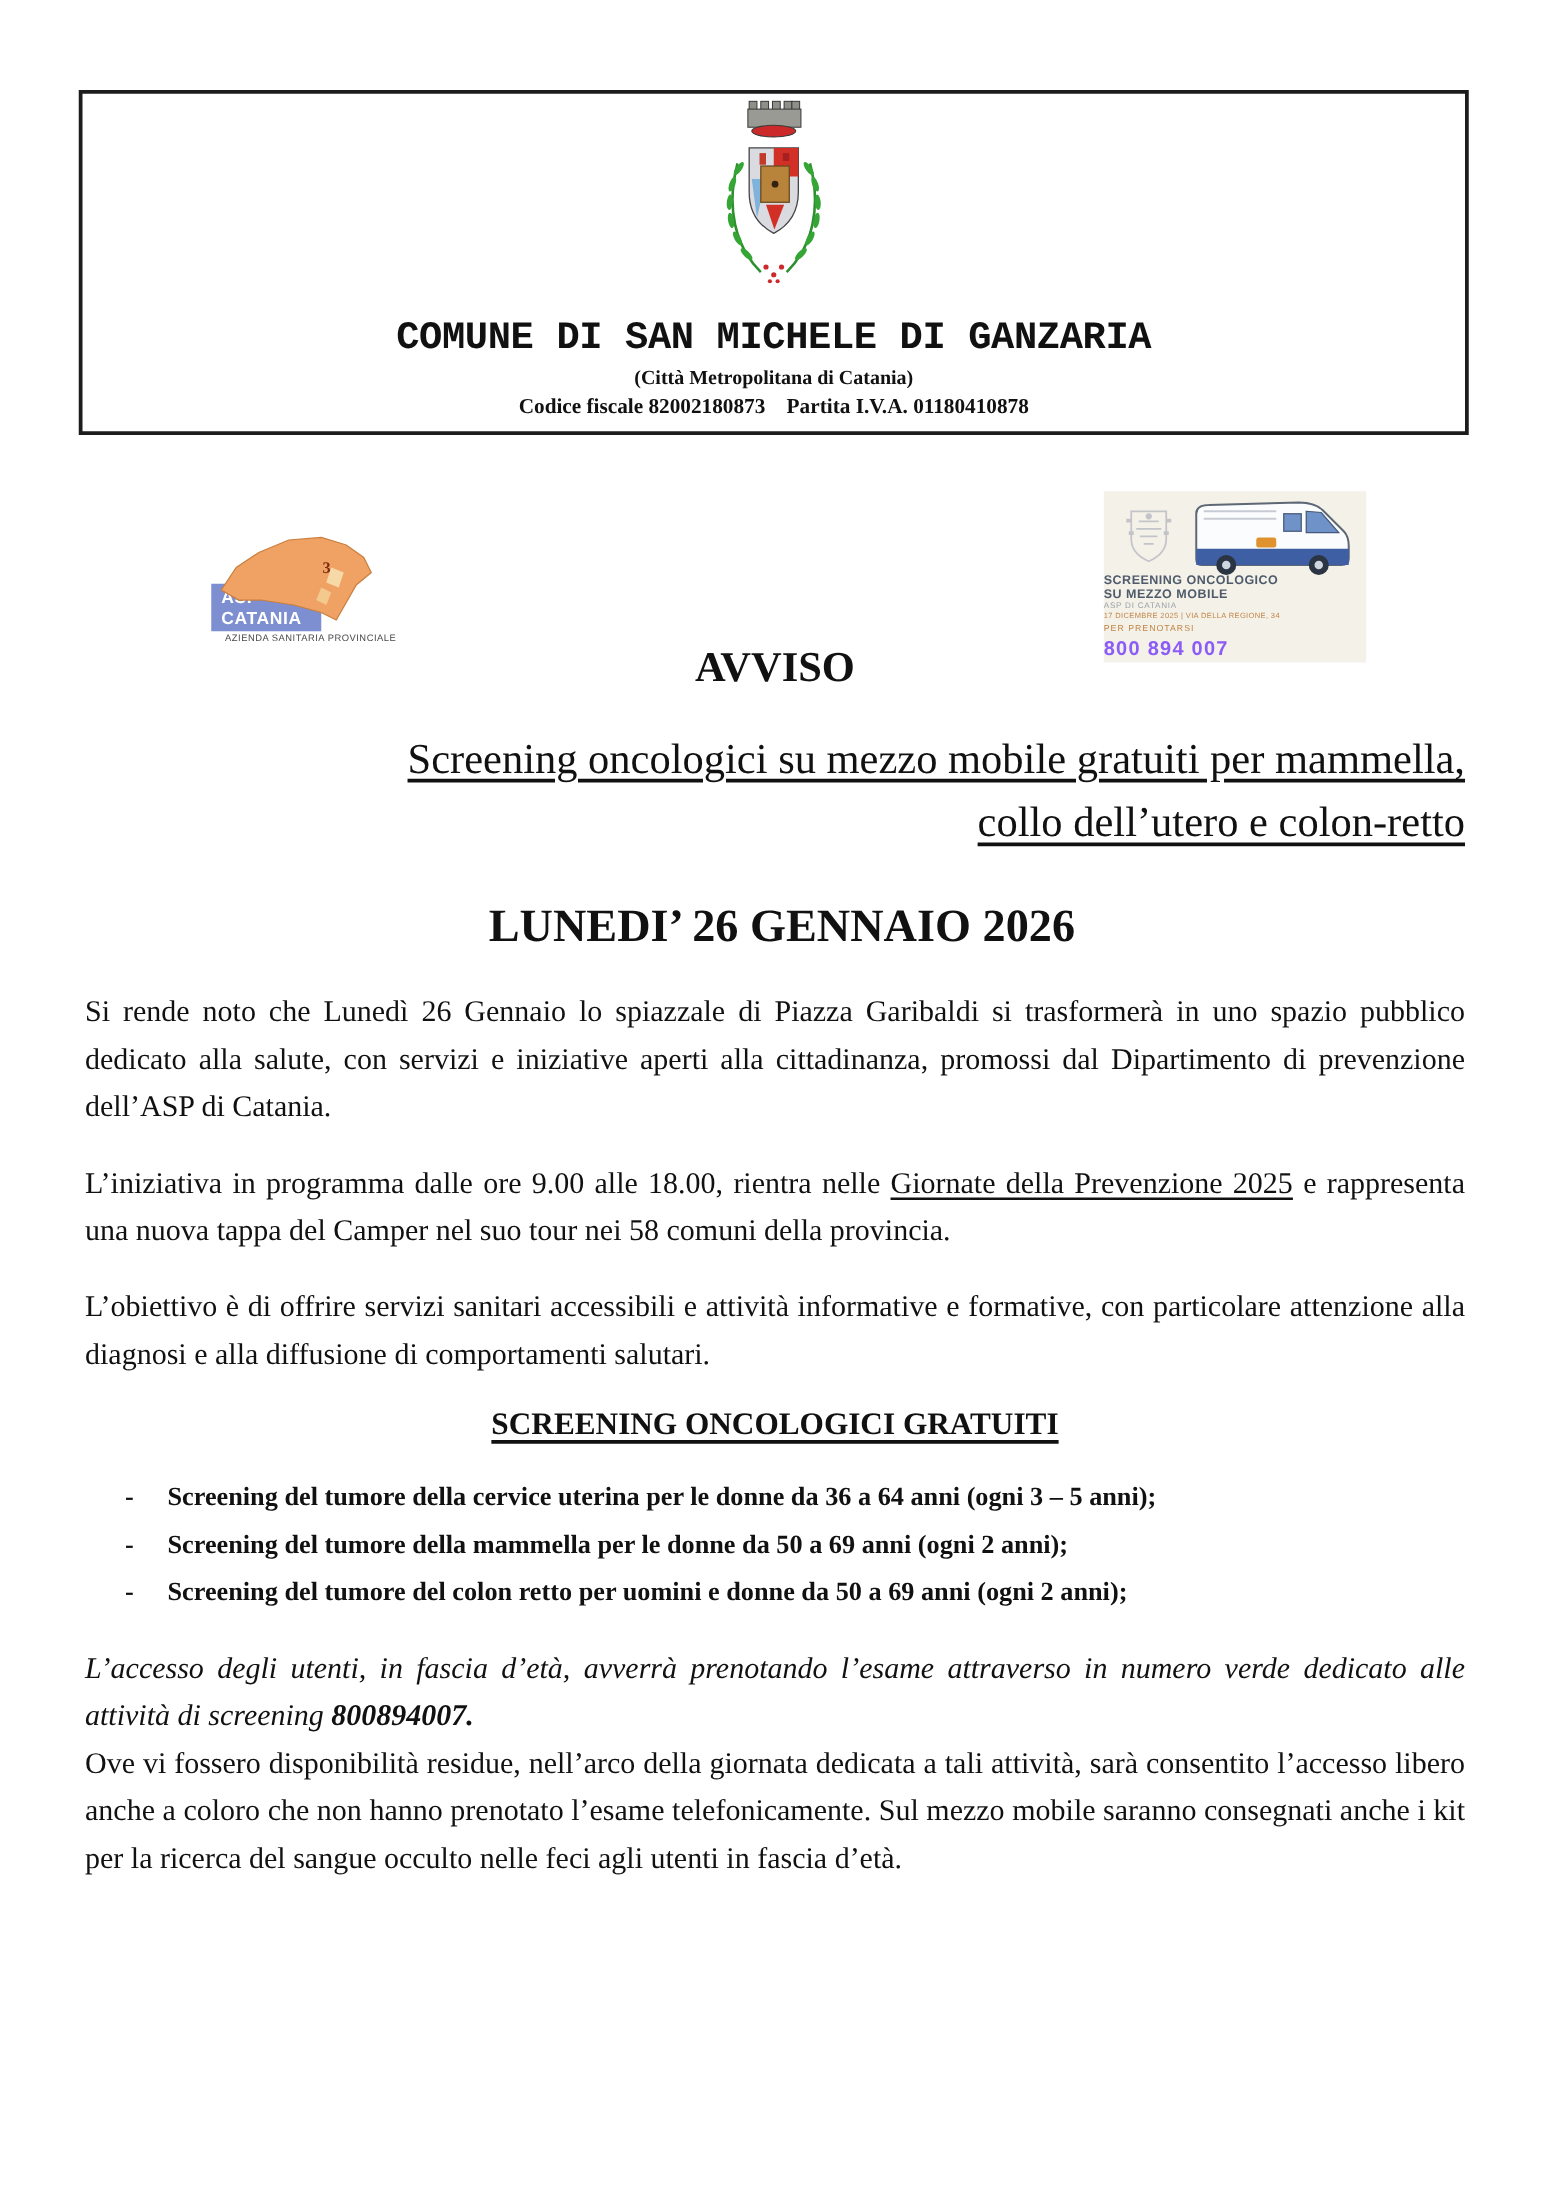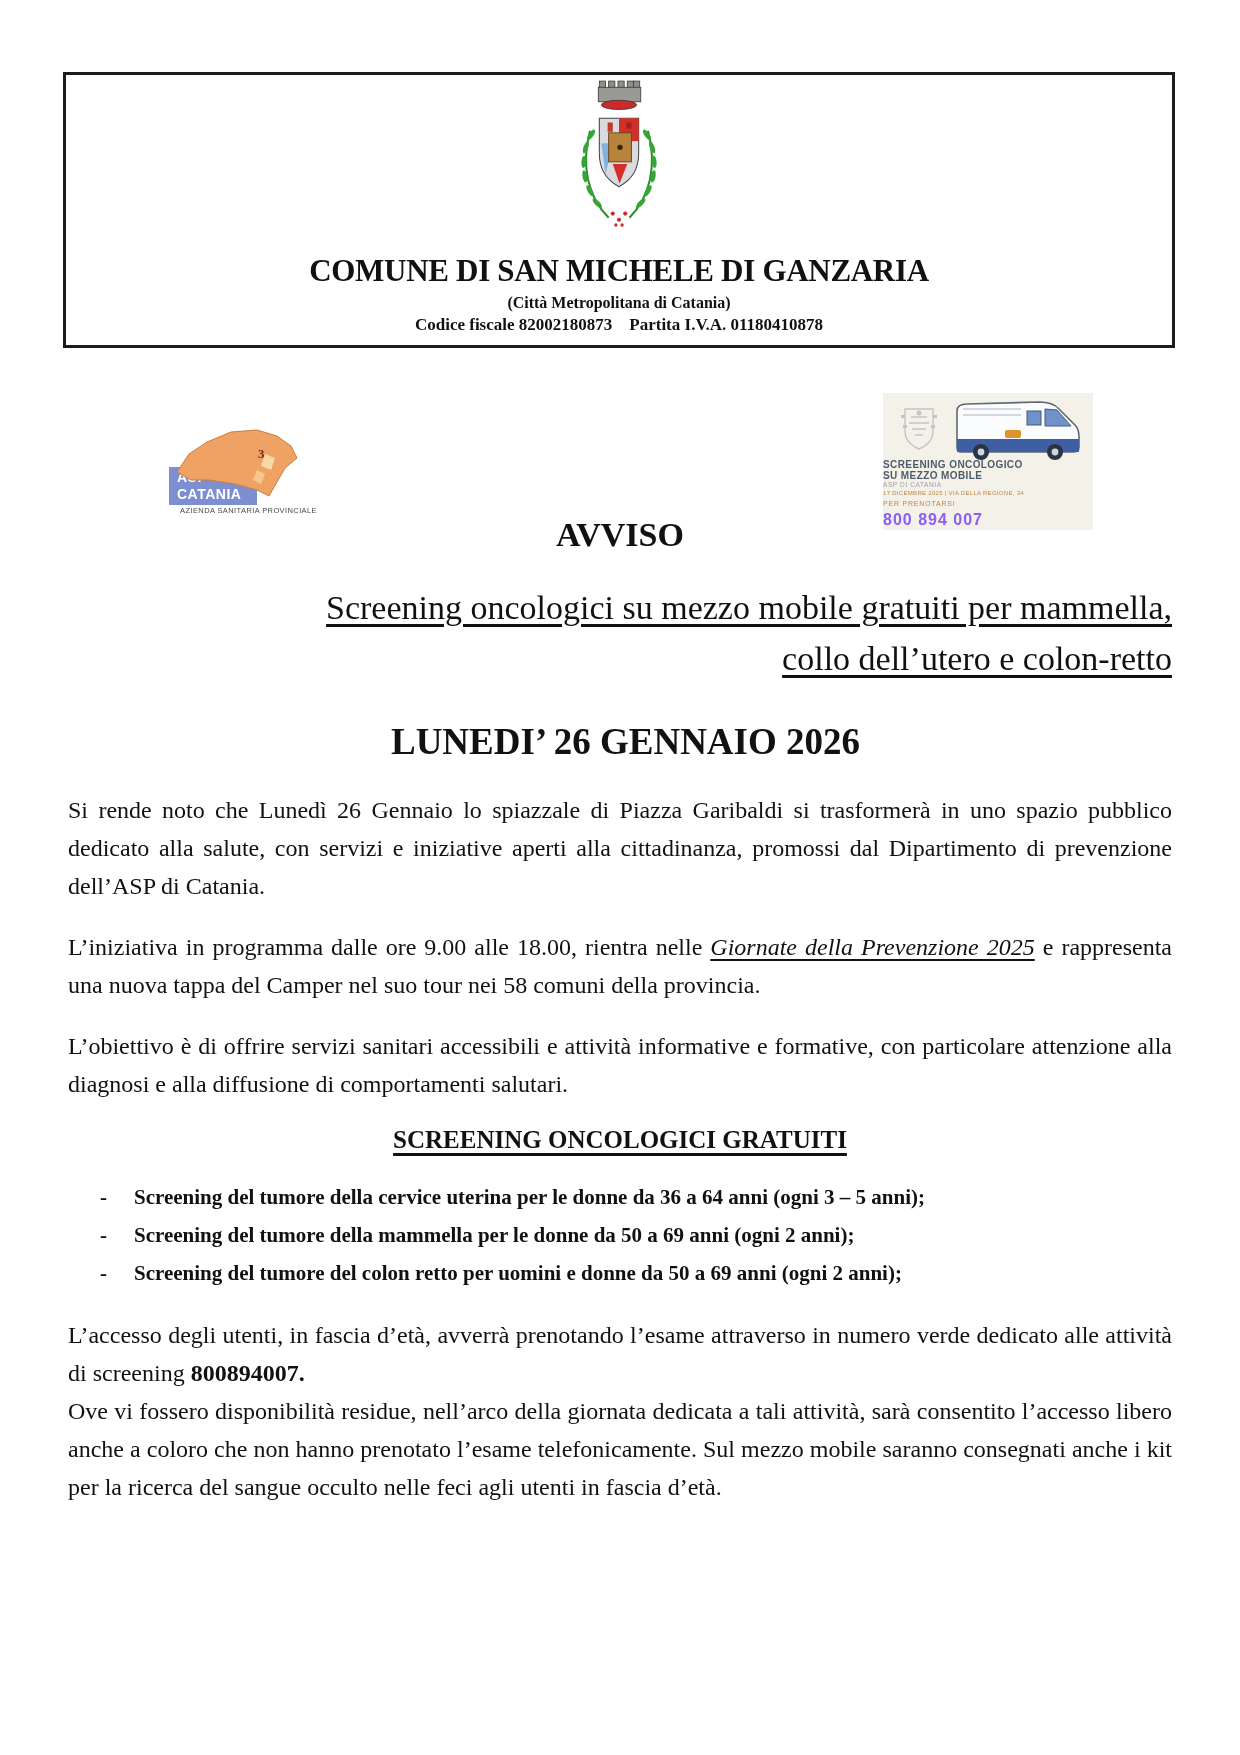--- a/index.html
+++ b/index.html
@@ -6,21 +6,21 @@
   .page{
     position:relative;width:1240px;height:1755px;background:#ffffff;
     font-family:"Liberation Serif",serif;color:#111;overflow:hidden;
   }
   
   .header-box{
     position:absolute;left:63px;top:72px;width:1106px;height:270px;
     border:3px solid #1c1c1c;text-align:center;
   }
   .coa{position:absolute;left:50%;top:4px;transform:translateX(-50%);}
-  .muni-name{position:absolute;left:0;right:0;top:178px;font-size:31px;font-weight:bold;letter-spacing:-0.3px;}
+  .muni-name{position:absolute;left:0;right:0;top:178px;font-size:31px;font-weight:bold;letter-spacing:-0.3px;font-family:Liberation Mono, monospace;}
   .muni-sub{position:absolute;left:0;right:0;top:219px;font-size:16px;font-weight:bold;}
   .muni-fiscal{position:absolute;left:0;right:0;top:240px;font-size:17px;font-weight:bold;white-space:pre;}
   
   .asp-logo{position:absolute;left:165px;top:424px;width:152px;height:94px;font-family:"Liberation Sans",sans-serif;}
   .asp-band{position:absolute;left:4px;top:43px;width:88px;height:38px;background:#7d8ed1;}
   .asp-band .t1{position:absolute;left:8px;top:2px;color:#fff;font-weight:bold;font-size:14px;letter-spacing:0.5px;}
   .asp-band .t2{position:absolute;left:8px;top:19px;color:#fff;font-weight:bold;font-size:14px;letter-spacing:0.5px;}
   .asp-map{position:absolute;left:8px;top:0px;}
   .asp-map-label{position:absolute;left:93px;top:22px;color:#7a2b10;font-size:13px;font-weight:bold;font-family:"Liberation Serif",serif;}
   .asp-caption{position:absolute;left:0;top:82px;width:152px;text-align:right;font-size:7.5px;color:#4a4a4a;letter-spacing:0.4px;white-space:nowrap;}
@@ -39,27 +39,27 @@
   .cl-phone{font-size:16px;font-weight:bold;color:#8b5cf6;letter-spacing:1px;line-height:21px;margin-top:1px;}
   
   .avviso{position:absolute;left:0;right:0;top:516px;text-align:center;font-size:34px;font-weight:bold;}
   .doc-title{position:absolute;left:68px;right:68px;top:582px;text-align:right;font-size:34px;line-height:51px;}
   .doc-title .u{text-decoration:underline;text-decoration-thickness:2.5px;text-underline-offset:5px;}
   .date-heading{position:absolute;left:11px;right:0;top:720px;text-align:center;font-size:37px;font-weight:bold;}
   
   .body-text{position:absolute;left:68px;top:791px;width:1104px;}
   .body-text p{margin:0 0 23px 0;font-size:24px;line-height:38px;text-align:justify;}
   .body-text p.tight{margin:0;}
-  .body-text .u{text-decoration:underline;text-decoration-thickness:2px;text-underline-offset:4px;font-style:italic;}
+  .body-text .u{text-decoration:underline;text-decoration-thickness:2px;text-underline-offset:4px;}
   .sec-heading{margin:14px 0 24px 0;text-align:center;font-size:25px;font-weight:bold;
     text-decoration:underline;text-decoration-thickness:2.5px;text-underline-offset:5px;}
   .screen-list{list-style:none;margin:0 0 24px 0;padding:0;}
   .screen-list li{display:flex;margin-left:32px;font-size:21px;font-weight:bold;line-height:38px;}
   .screen-list .dash{width:34px;flex:0 0 34px;font-weight:bold;}
-  .p4{margin-top:18px;}
+  .p4{margin-top:18px;font-style:italic;}
 </style>
 </head>
 <body>
 
 <div class="page">
 
   <div class="header-box">
     <div class="coa">
       <svg width="104" height="176" viewBox="0 0 100 170">
 

